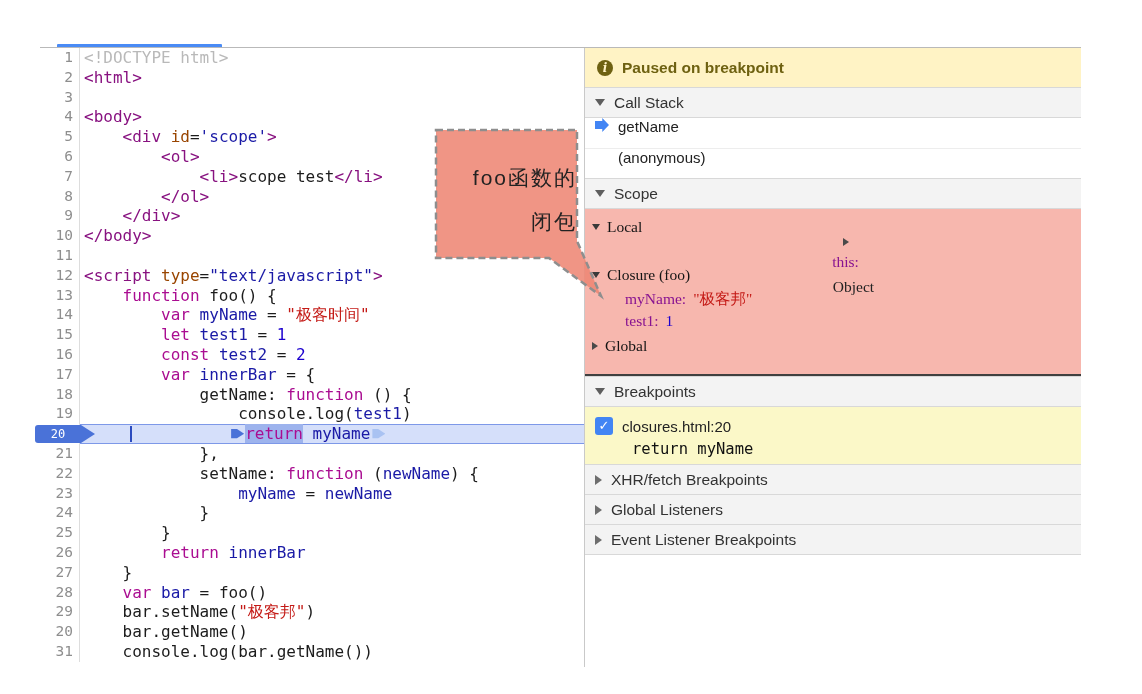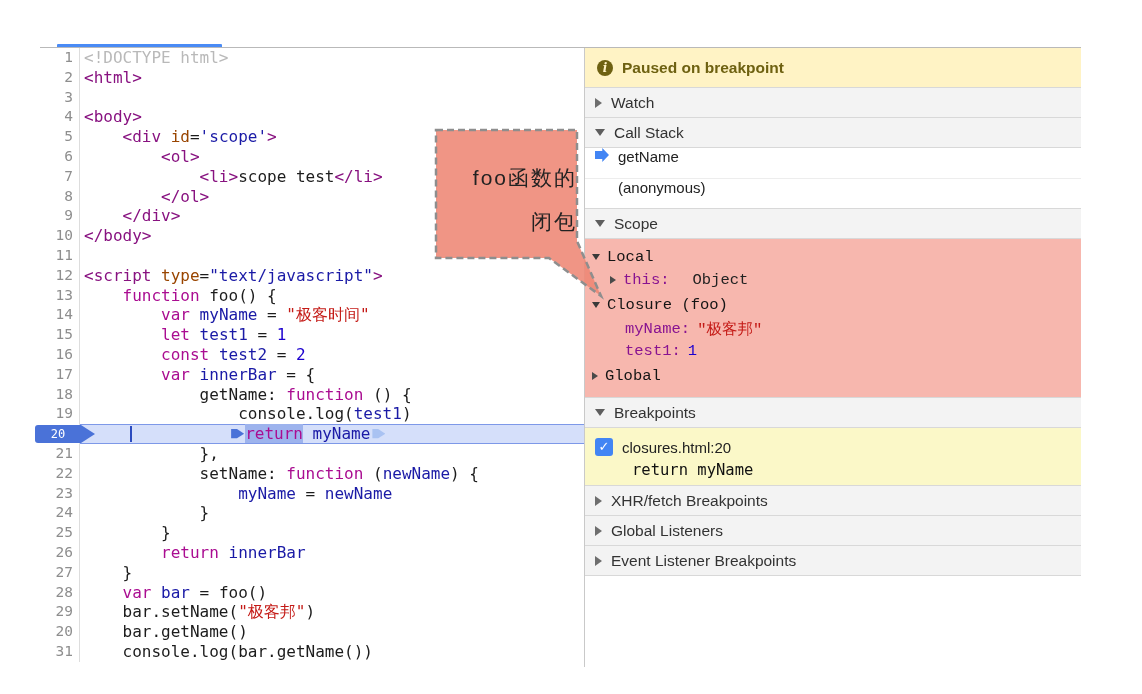--- a/index.html
+++ b/index.html
@@ -41,25 +41,25 @@
   .tri.closed{border-left:7px solid #6e6e6e;border-top:5px solid transparent;border-bottom:5px solid transparent;}
   .tri.open{border-top:7px solid #5e5e5e;border-left:5px solid transparent;border-right:5px solid transparent;}
   .tri.sm.closed{border-left:6px solid #4a4a4a;border-top:4.5px solid transparent;border-bottom:4.5px solid transparent;}
   .tri.sm.open{border-top:6px solid #3a3a3a;border-left:4.5px solid transparent;border-right:4.5px solid transparent;}
   .frame{height:30px;box-sizing:border-box;background:#fff;display:flex;align-items:flex-start;
           padding-left:10px;font-size:15px;color:#222;}
   .frame.first{border-bottom:1px solid #ededed;height:31px;}
   .frame-arrow{width:14px;height:14px;flex:none;background:#4285f4;margin-right:9px;
           clip-path:polygon(0 22%,52% 22%,52% 0,100% 50%,52% 100%,52% 78%,0 78%);}
   .frame-arrow.ghost{visibility:hidden;}
-  .scope-content{box-sizing:border-box;background:rgba(240,124,108,0.55);border-bottom:1px solid #404040;
-          padding:6px 0 8px;font-family:Liberation Mono, monospace;font-size:15.5px;color:#141414;}
+  .scope-content{box-sizing:border-box;background:rgba(240,124,108,0.55);border-bottom:3px solid #404040;
+          padding:6px 0 15px;font-family:Liberation Serif, serif;font-size:15.5px;color:#141414;}
   .srow{height:23px;display:flex;align-items:center;gap:7px;padding-left:7px;}
   .srow.lg{height:27px;}
-  .srow.child{padding-left:25px;height:23px;}
+  .srow.child{padding-left:25px;height:23px;flex-direction:column;}
   .srow.leaf{padding-left:40px;height:22px;}
   .prop{color:#881391;}
   .v-str{color:#c41a16;}.v-num{color:#1c00cf;}.v-obj{color:#222;margin-left:16px;}
   .bp-entry{box-sizing:border-box;background:#fbf8c8;border-bottom:1px solid #d8d8d8;padding:8px 0 7px 10px;height:58px;}
   .bp-line1{display:flex;align-items:center;gap:9px;font-size:15px;color:#222;height:22px;}
   .checkbox{width:18px;height:18px;flex:none;background:#4285f4;border-radius:3px;color:#fff;
           font-size:13px;line-height:18px;text-align:center;}
   .bp-code{font-family:"DejaVu Sans Mono","Liberation Mono",monospace;font-size:15.5px;color:#111;margin:3px 0 0 37px;}
   
   .bubble-svg{position:absolute;left:428px;top:122px;z-index:5;pointer-events:none;}
@@ -108,24 +108,20 @@
     </div>
 
   <div class="divider"></div>
 
   <div class="sidebar">
     <div class="row-paused">
       <span class="info-icon">i</span>
       <span class="paused-label">Paused on breakpoint</span>
     </div>
 
-    <div class="hdr">
-      <span class="tri closed"></span>
-      <span>Watch</span>
-    </div>
 
     <div class="hdr">
       <span class="tri open"></span>
       <span>Call Stack</span>
     </div>
     <div class="frame first">
       <span class="frame-arrow"></span>
       <span>getName</span>
     </div>
     <div class="frame">

